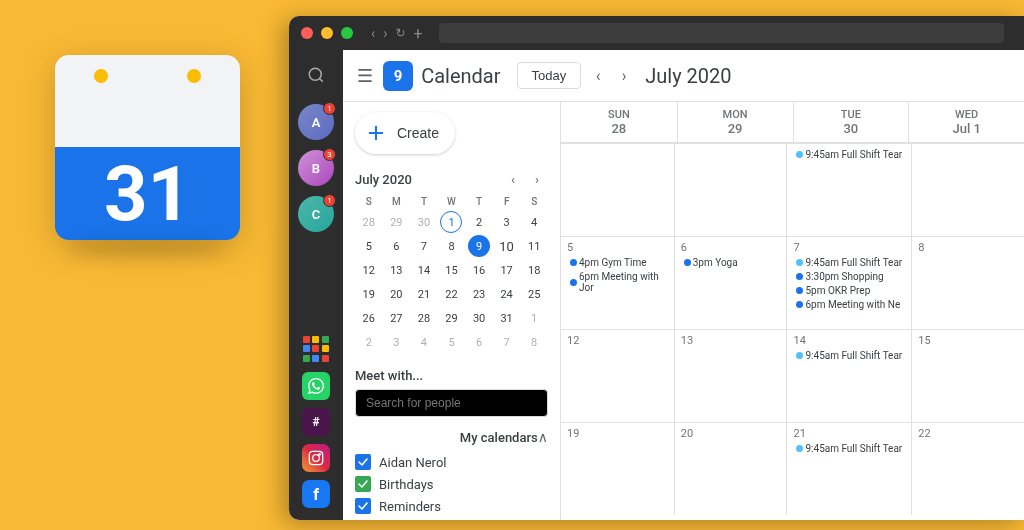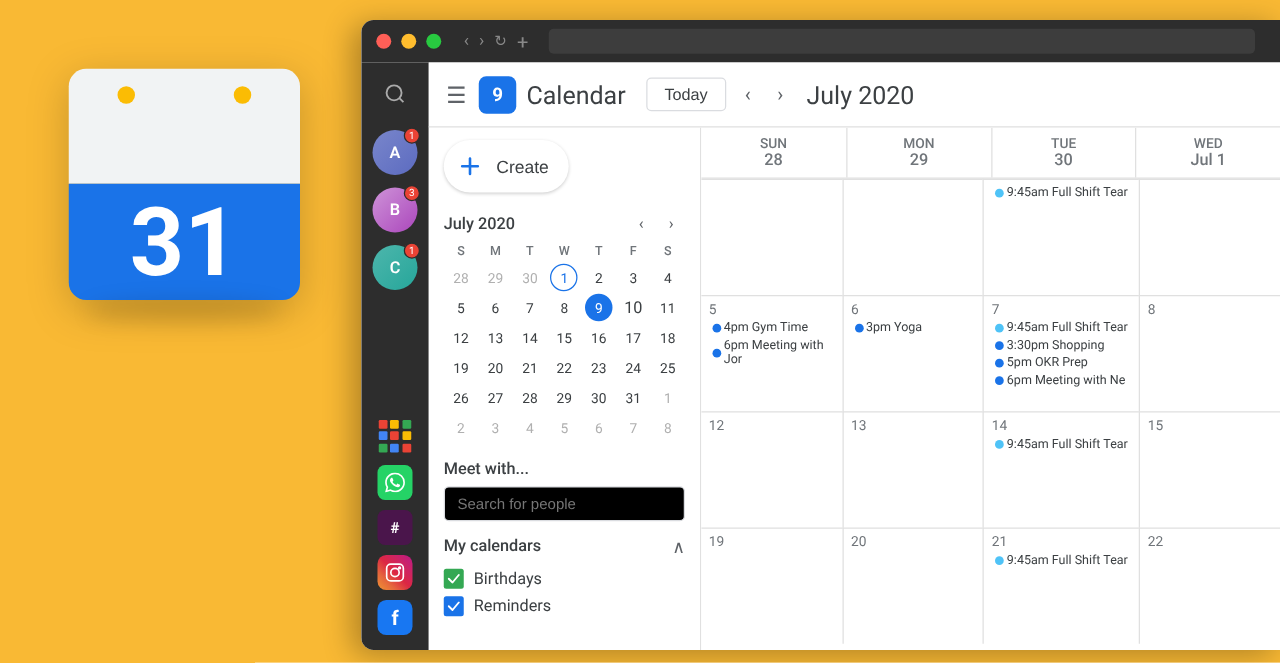--- a/index.html
+++ b/index.html
@@ -196,23 +196,31 @@
         <span style="font-size:11px;color:#b0b0b0;cursor:pointer;width:22px;height:22px;margin:1px auto;display:flex;align-items:center;justify-content:center;border-radius:50%;">8</span>
       </div>
     </div>
 
     <div style="margin-bottom:12px;">
       <div style="font-size:13px;color:#3c4043;font-weight:500;margin-bottom:6px;">Meet with...</div>
       <input style="width: 100%; border: 1px solid rgb(218, 220, 224); border-radius: 4px; padding: 6px 10px; font-size: 12px; color: rgb(128, 134, 139); outline: none; background: #000000;" placeholder="Search for people">
     </div>
 
     <div>
-      <div style="display:flex;align-items:center;justify-content:space-between;margin-bottom:6px;">
+      <div style="display:flex;align-items:center;justify-content:flex-end;margin-bottom:6px;">
         <span style="font-size:13px;color:#3c4043;font-weight:500;">My calendars</span>
         <span style="font-size:14px;color:#5f6368;cursor:pointer;">∧</span>
+      </div>
+      <div style="display:flex;align-items:center;gap:8px;padding:3px 0;cursor:pointer;">
+        <div style="width:16px;height:16px;border-radius:2px;background:#1a73e8;display:flex;align-items:center;justify-content:center;">
+          <svg width="10" height="8" viewBox="0 0 10 8">
+              <path d="M1 4l3 3 5-6" stroke="white" stroke-width="1.5" fill="none" stroke-linecap="round" stroke-linejoin="round"></path>
+            </svg>
+        </div>
+        <span style="font-size:13px;color:#3c4043;">Aidan Nerol</span>
       </div>
       <div style="display:flex;align-items:center;gap:8px;padding:3px 0;cursor:pointer;">
         <div style="width:16px;height:16px;border-radius:2px;background:#34a853;display:flex;align-items:center;justify-content:center;">
           <svg width="10" height="8" viewBox="0 0 10 8">
               <path d="M1 4l3 3 5-6" stroke="white" stroke-width="1.5" fill="none" stroke-linecap="round" stroke-linejoin="round"></path>
             </svg>
         </div>
         <span style="font-size:13px;color:#3c4043;">Birthdays</span>
       </div>
       <div style="display:flex;align-items:center;gap:8px;padding:3px 0;cursor:pointer;">

